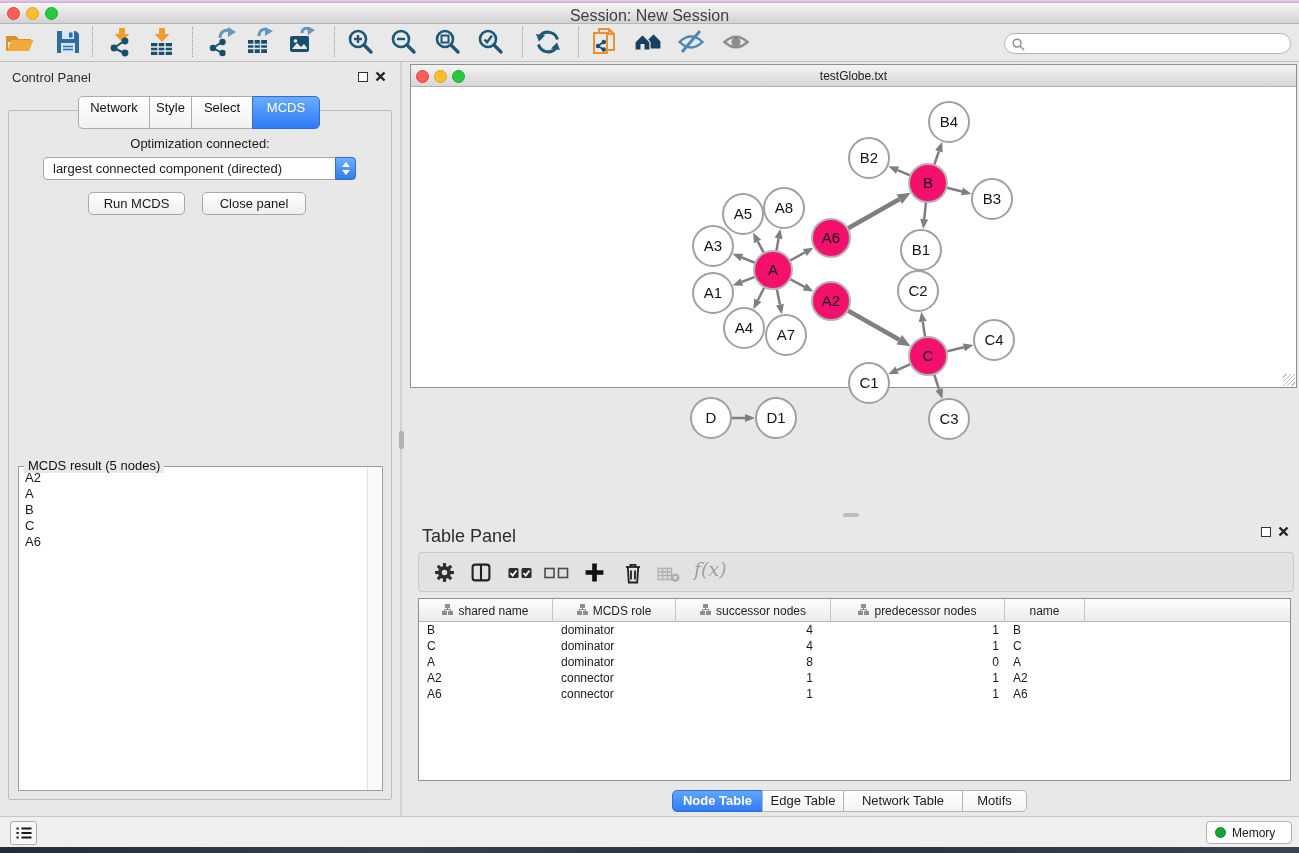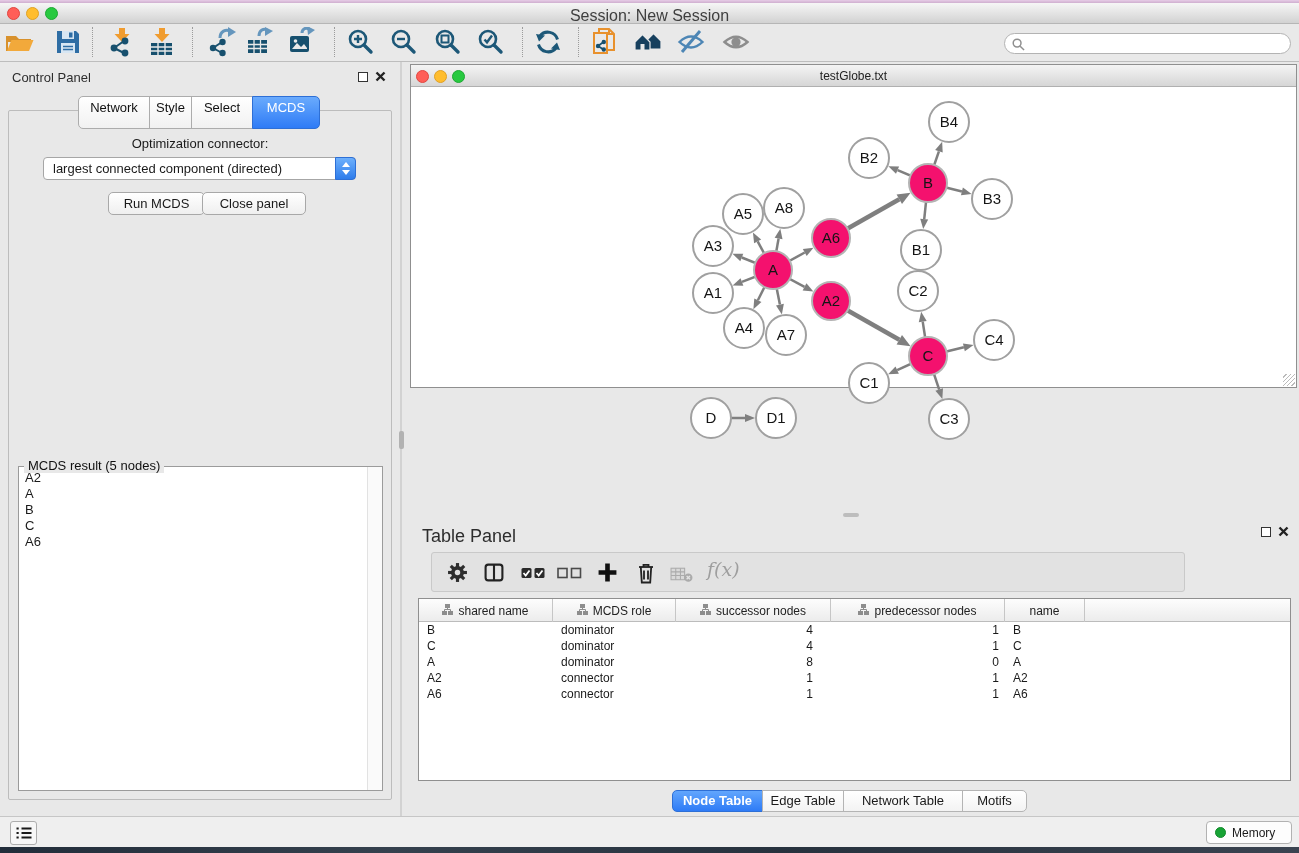--- a/index.html
+++ b/index.html
@@ -76,22 +76,22 @@
   .net-title { position:absolute; left:0; right:0; top:0; text-align:center; font-size:12px;
     color:#222; line-height:22px; }
   .net-tl { position:absolute; top:4.5px; width:13px; height:13px; border-radius:50%; }
   .net-canvas { position:absolute; left:0; top:22px; right:0; bottom:0; background:#fff; }
   .resize-corner { position:absolute; right:1px; bottom:1px; width:12px; height:12px;
     background:repeating-linear-gradient(135deg,transparent,transparent 2px,#bbb 2px,#bbb 3px); }
 
   
   .table-panel { left:410px; top:520px; width:889px; height:296px; }
   .tp-title { position:absolute; left:12px; top:6px; font-size:18px; color:#2d2d2d; }
-  .tp-toolbar { position:absolute; left:8px; top:32px; width:754px; height:40px;
-    background:#e2e2e2; border:1px solid #c9c9c9; border-radius:3px;margin-left:13px; }
+  .tp-toolbar { position:absolute; left:8px; top:32px; width:876px; height:40px;
+    background:#e2e2e2; border:1px solid #c9c9c9; border-radius:3px; }
   .tt-icon { position:absolute; top:9px; cursor:pointer; }
   .tt-icon svg { display:block; }
   .fx { font-family:"DejaVu Serif",serif; font-style:italic; font-size:19px; color:#9e9e9e; cursor:default; }
   .dtable { position:absolute; left:8px; top:78px; width:873px; height:183px; background:#fff;
     border:1px solid #8f8f8f; overflow:hidden; }
   .thead { position:absolute; left:0; top:0; right:0; height:23px;
     background:linear-gradient(#fdfdfd,#ececec); border-bottom:1px solid #bcbcbc; display:flex; }
   .th { height:23px; border-right:1px solid #c6c6c6; font-size:12px; color:#222;
     display:flex; align-items:center; justify-content:center; gap:5px; cursor:pointer; }
   .tbody { position:absolute; left:0; top:23px; right:0; bottom:0; }
@@ -290,29 +290,29 @@
       <path d="M1.5 1.5 L9.5 9.5 M9.5 1.5 L1.5 9.5"></path>
     </svg>
 </span>
 <div class="abs cp-box"></div>
 <div class="abs cp-tabs" id="cp-tabs">
     <div class="cp-tab" style="width: 72px;">Network</div>
     <div class="cp-tab" style="width: 43px;">Style</div>
     <div class="cp-tab" style="width: 62px;">Select</div>
     <div class="cp-tab active" style="width: 68px;">MCDS</div>
   </div>
-<div class="abs opt-label">Optimization connector:</div>
+<div class="abs opt-label">Optimization connected:</div>
 <div class="abs combo">
   <span>largest connected component (directed)</span>
   <span class="combo-step">
       <i class="up"></i>
       <i class="dn"></i>
     </span>
 </div>
-<div class="abs btn" style="left:108px;top:192px;width:97px">Run MCDS</div>
+<div class="abs btn" style="left:88px;top:192px;width:97px">Run MCDS</div>
 <div class="abs btn" style="left:202px;top:192px;width:104px">Close panel</div>
 
 <div class="abs fieldset">
   <span class="legend">MCDS result (5 nodes)</span>
   <div class="mcds-list" id="mcds-list">
       <div class="mcds-item">A2</div>
       <div class="mcds-item">A</div>
       <div class="mcds-item">B</div>
       <div class="mcds-item">C</div>
       <div class="mcds-item">A6</div>

